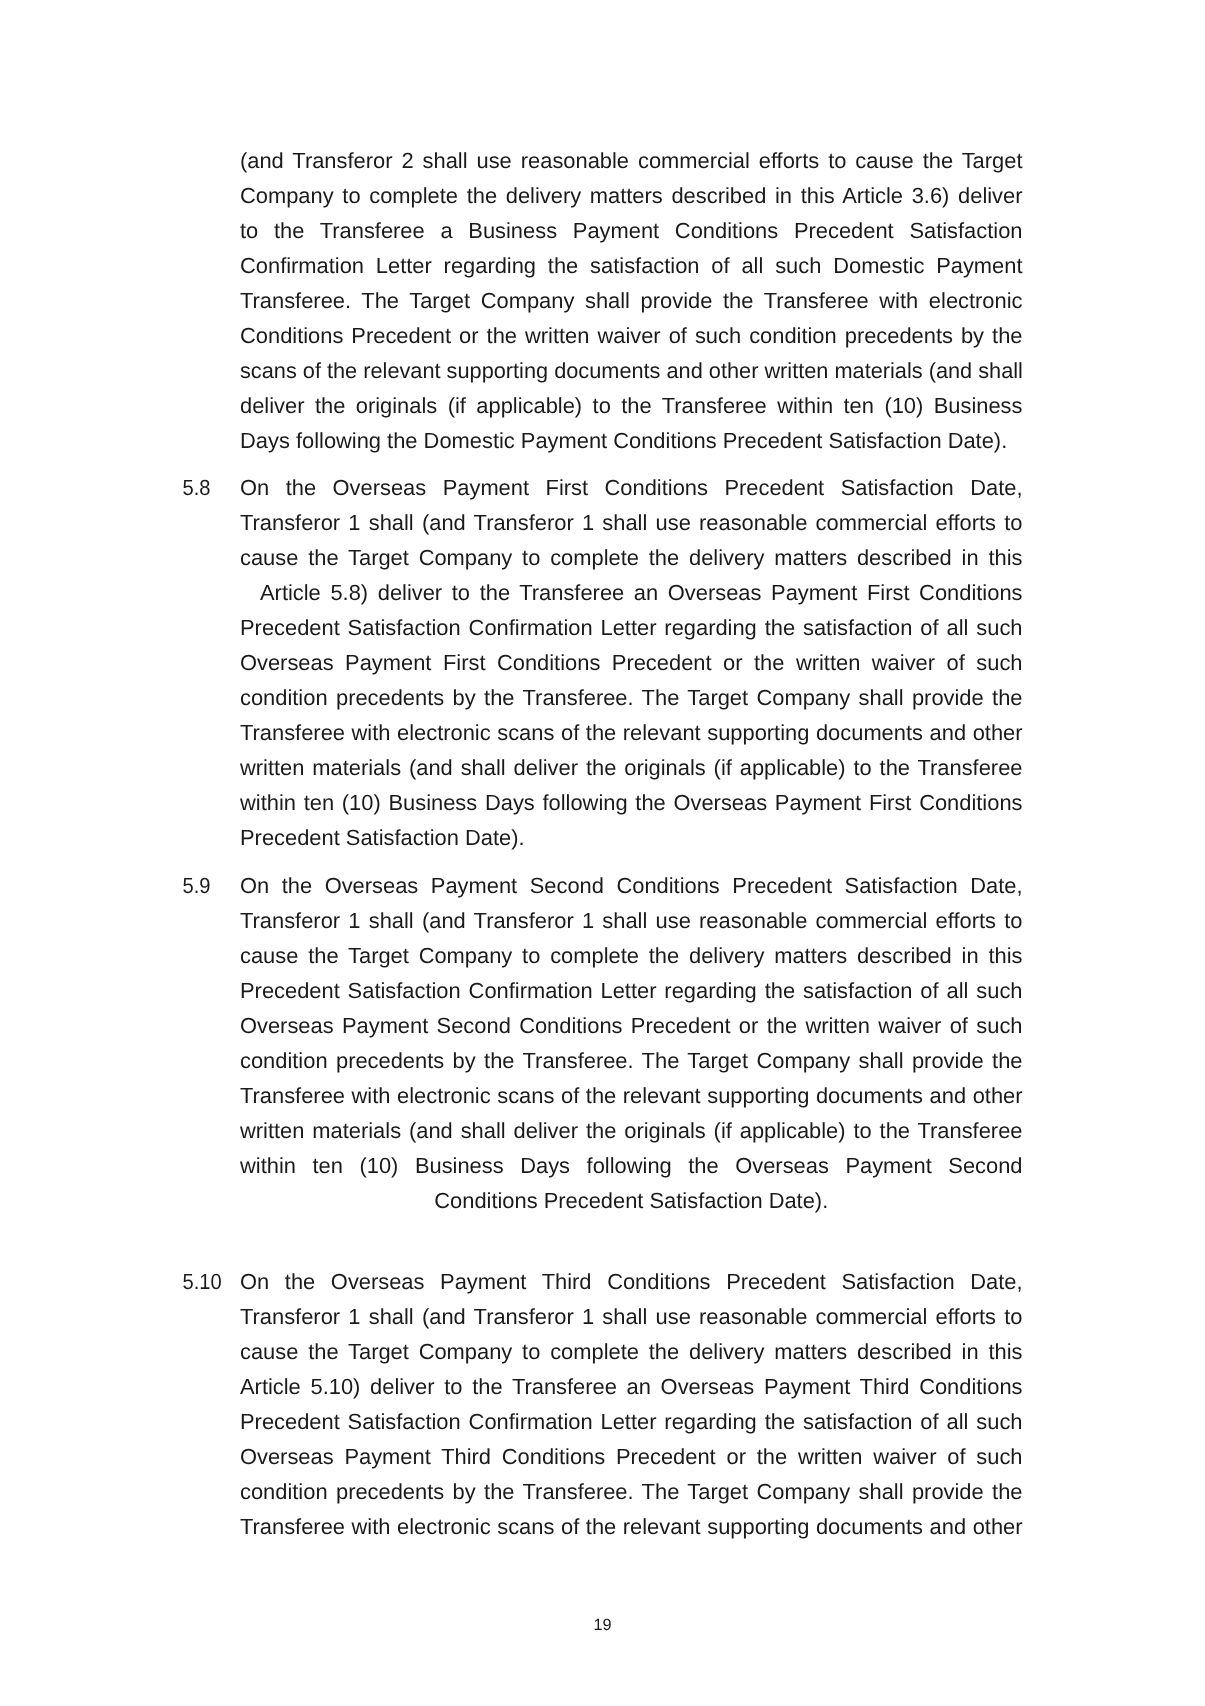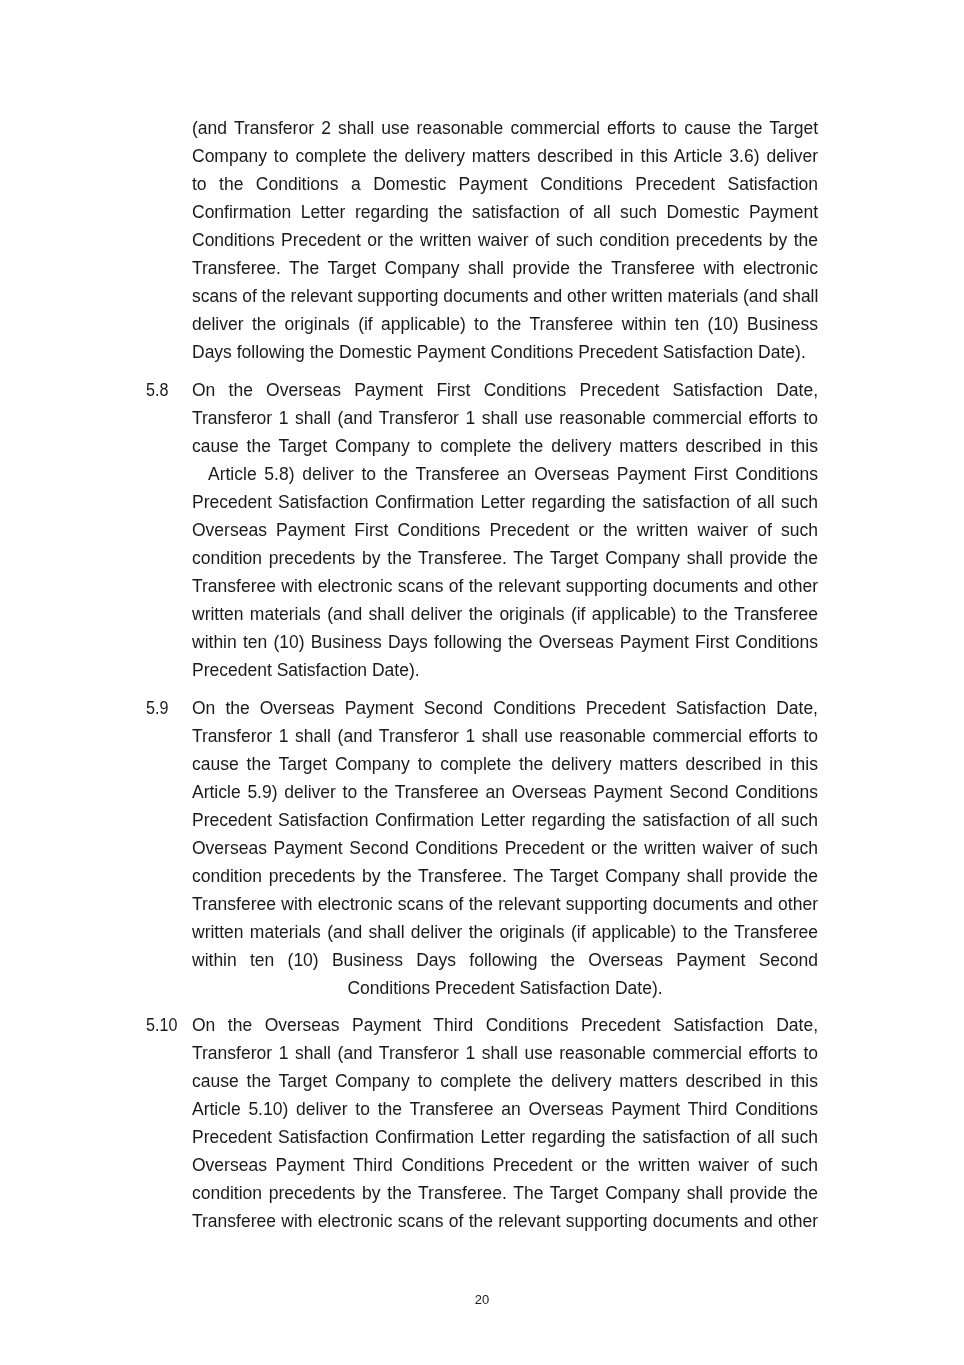--- a/index.html
+++ b/index.html
@@ -18,24 +18,24 @@
 </style>
 </head>
 <body>
 
 <div class="page">
 
   <div class="block" style="top:114px;">
     <div class="lines">
       <div class="line j" style="overflow: visible;">(and Transferor 2 shall use reasonable commercial efforts to cause the Target</div>
       <div class="line j" style="overflow: visible;">Company to complete the delivery matters described in this Article 3.6) deliver</div>
-      <div class="line j" style="overflow: visible;">to the Conditions a Domestic Payment Conditions Precedent Satisfaction</div>
+      <div class="line j" style="overflow: visible;">to the Transferee a Business Payment Conditions Precedent Satisfaction</div>
       <div class="line j" style="overflow: visible;">Confirmation Letter regarding the satisfaction of all such Domestic Payment</div>
+      <div class="line j" style="overflow: visible;">Transferee. The Target Company shall provide the Transferee with electronic</div>
       <div class="line j" style="overflow: visible;">Conditions Precedent or the written waiver of such condition precedents by the</div>
-      <div class="line j" style="overflow: visible;">Transferee. The Target Company shall provide the Transferee with electronic</div>
       <div class="line j" style="overflow: visible; white-space: nowrap; text-align: left; text-align-last: left; letter-spacing: 0px; transform: scaleX(0.993651); transform-origin: left center;">scans of the relevant supporting documents and other written materials (and shall</div>
       <div class="line j" style="overflow: visible;">deliver the originals (if applicable) to the Transferee within ten (10) Business</div>
       <div class="line" style="overflow: visible;">Days following the Domestic Payment Conditions Precedent Satisfaction Date).</div>
     </div>
   </div>
 
   <div class="block" style="top:376px;">
     <div class="num">5.8</div>
     <div class="lines">
       <div class="line j" style="overflow: visible;">On the Overseas Payment First Conditions Precedent Satisfaction Date,</div>
@@ -51,21 +51,20 @@
       <div class="line" style="overflow: visible;">Precedent Satisfaction Date).</div>
     </div>
   </div>
 
   <div class="block" style="top:694px;">
     <div class="num">5.9</div>
     <div class="lines">
       <div class="line j" style="overflow: visible;">On the Overseas Payment Second Conditions Precedent Satisfaction Date,</div>
       <div class="line j" style="overflow: visible;">Transferor 1 shall (and Transferor 1 shall use reasonable commercial efforts to</div>
       <div class="line j" style="overflow: visible;">cause the Target Company to complete the delivery matters described in this</div>
-      <div class="line j" style="overflow: visible;">Article 5.9) deliver to the Transferee an Overseas Payment Second Conditions</div>
       <div class="line j" style="overflow: visible;">Precedent Satisfaction Confirmation Letter regarding the satisfaction of all such</div>
       <div class="line j" style="overflow: visible;">Overseas Payment Second Conditions Precedent or the written waiver of such</div>
       <div class="line j" style="overflow: visible;">condition precedents by the Transferee. The Target Company shall provide the</div>
       <div class="line j" style="overflow: visible;">Transferee with electronic scans of the relevant supporting documents and other</div>
       <div class="line j" style="overflow: visible;">written materials (and shall deliver the originals (if applicable) to the Transferee</div>
       <div class="line j" style="overflow: visible;">within ten (10) Business Days following the Overseas Payment Second</div>
       <div class="line" style="overflow: visible; text-align: center;">Conditions Precedent Satisfaction Date).</div>
     </div>
   </div>
 
@@ -76,14 +75,14 @@
       <div class="line j" style="overflow: visible;">Transferor 1 shall (and Transferor 1 shall use reasonable commercial efforts to</div>
       <div class="line j" style="overflow: visible;">cause the Target Company to complete the delivery matters described in this</div>
       <div class="line j" style="overflow: visible;">Article 5.10) deliver to the Transferee an Overseas Payment Third Conditions</div>
       <div class="line j" style="overflow: visible;">Precedent Satisfaction Confirmation Letter regarding the satisfaction of all such</div>
       <div class="line j" style="overflow: visible;">Overseas Payment Third Conditions Precedent or the written waiver of such</div>
       <div class="line j" style="overflow: visible;">condition precedents by the Transferee. The Target Company shall provide the</div>
       <div class="line j" style="overflow: visible;">Transferee with electronic scans of the relevant supporting documents and other</div>
     </div>
   </div>
 
-  <div class="footer">20</div>
+  <div class="footer">19</div>
 </div>
 
 </body></html>

